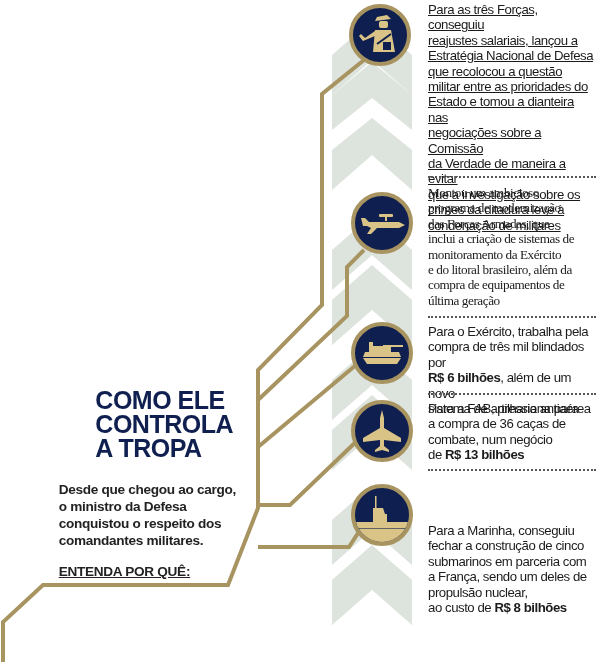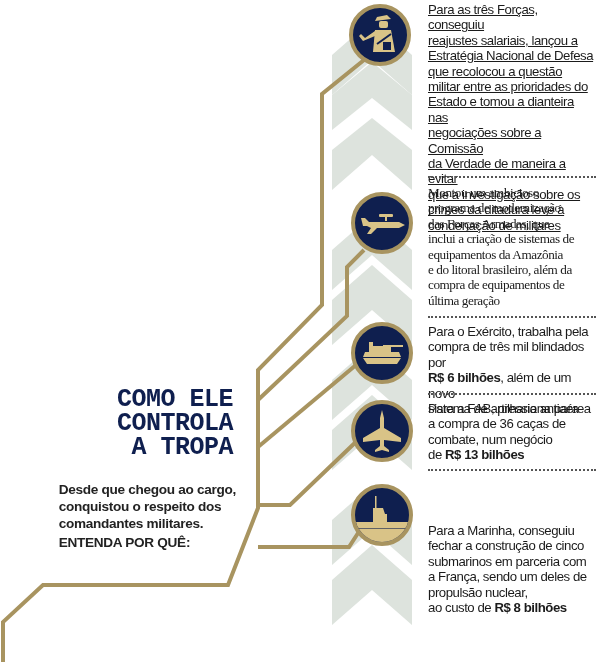--- a/index.html
+++ b/index.html
@@ -3,24 +3,24 @@
   <meta charset="utf-8">
   <style>
     html, body { margin: 0; padding: 0; background: #ffffff; }
     body { width: 600px; height: 662px; position: relative; overflow: hidden; font-family: "Liberation Sans", sans-serif; }
     .bg-svg { position: absolute; left: 0; top: 0; width: 600px; height: 662px; }
     .icon { position: absolute; width: 62px; height: 62px; border-radius: 50%; background: #0f1f4f; border: 4px solid #a89460; box-sizing: border-box; overflow: hidden; }
     .icon svg { width: 100%; height: 100%; display: block; }
     .item { position: absolute; left: 0; width: 168px; font-family: "Liberation Sans Narrow", "Liberation Sans", sans-serif; font-size: 13.2px; line-height: 15.4px; color: #1b1b1b; letter-spacing: -0.45px; }
     .item b { font-weight: 700; }
     .sep { position: absolute; left: 428px; width: 168px; height: 0; border-top: 2px dotted #555; }
-    .headline { position: absolute; right: 367px; top: 388px; text-align: right; font-family: Liberation Mono, monospace; font-weight: 700; font-size: 25px; line-height: 24px; color: #0f1f4f; letter-spacing: -0.5px; }
+    .headline { position: absolute; right: 367px; top: 388px; font-family: Liberation Sans, sans-serif; font-weight: 700; font-size: 25px; line-height: 24px; color: #0f1f4f; letter-spacing: -0.5px; }
     .headline div { white-space: nowrap; }
     .lead { position: absolute; right: 364px; top: 481px; text-align: left; font-family: "Liberation Sans", sans-serif; font-weight: 700; font-size: 13.6px; line-height: 17px; color: #222; letter-spacing: -0.3px; white-space: nowrap; }
-    .lead .cta { margin-top: 2px; }
+    .lead .cta { margin-top: 14px; text-decoration: underline; }
   </style>
 </head>
 <body>
 
 <svg class="bg-svg" viewBox="0 0 600 662" xmlns="http://www.w3.org/2000/svg">
   <g fill="#dde3dd">
     <polygon points="332,55 372,20 412,55 412,95 372,60 332,95"></polygon>
     <polygon points="332,95 372,62 412,95 412,130 372,98 332,130"></polygon>
     <polygon points="332,150 372,118 412,150 412,190 372,155 332,190"></polygon>
     <polygon points="332,250 372,215 412,250 412,290 372,255 332,290"></polygon>
@@ -90,20 +90,21 @@
 </div>
 
 <div class="headline">
   <div>COMO ELE</div>
   <div>CONTROLA</div>
   <div>A TROPA</div>
 </div>
 
 <div class="lead">
   <div>Desde que chegou ao cargo,</div>
+  <div>o ministro da Defesa</div>
   <div>conquistou o respeito dos</div>
   <div>comandantes militares.</div>
   <div class="cta">ENTENDA POR QUÊ:</div>
 </div>
 
 <div class="item" style="left:428px; top:2px;text-decoration:underline;">
   <div>Para as três Forças, conseguiu</div>
   <div>reajustes salariais, lançou a</div>
   <div>Estratégia Nacional de Defesa</div>
   <div>que recolocou a questão</div>
@@ -115,21 +116,21 @@
   <div>crimes da ditadura leve à</div>
   <div>condenação de militares</div>
 </div>
 <div class="sep" style="top:176px;"></div>
 
 <div class="item" style="left:428px; top:185px;font-family:Liberation Serif, serif;">
   <div>Montou um ambicioso</div>
   <div>programa de modernização</div>
   <div>das Forças Armadas, que</div>
   <div>inclui a criação de sistemas de</div>
-  <div>equipamentos da Amazônia</div>
+  <div>monitoramento da Exército</div>
   <div>e do litoral brasileiro, além da</div>
   <div>compra de equipamentos de</div>
   <div>última geração</div>
 </div>
 <div class="sep" style="top:316px;"></div>
 
 <div class="item" style="left:428px; top:324px;">
   <div>Para o Exército, trabalha pela</div>
   <div>compra de três mil blindados por</div>
   <div><b>R$ 6 bilhões</b><span>, além de um novo</span></div>

